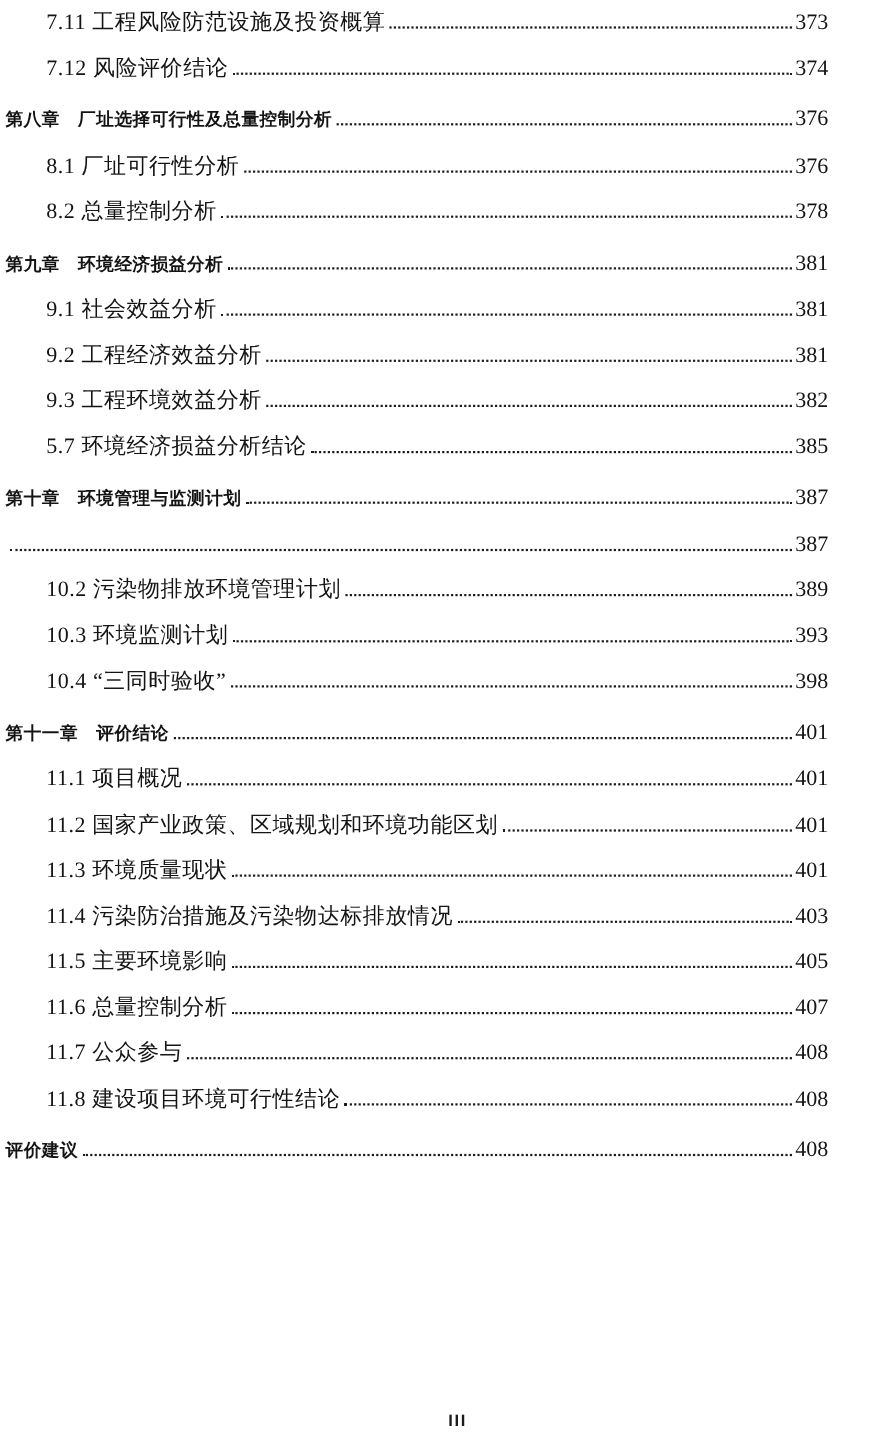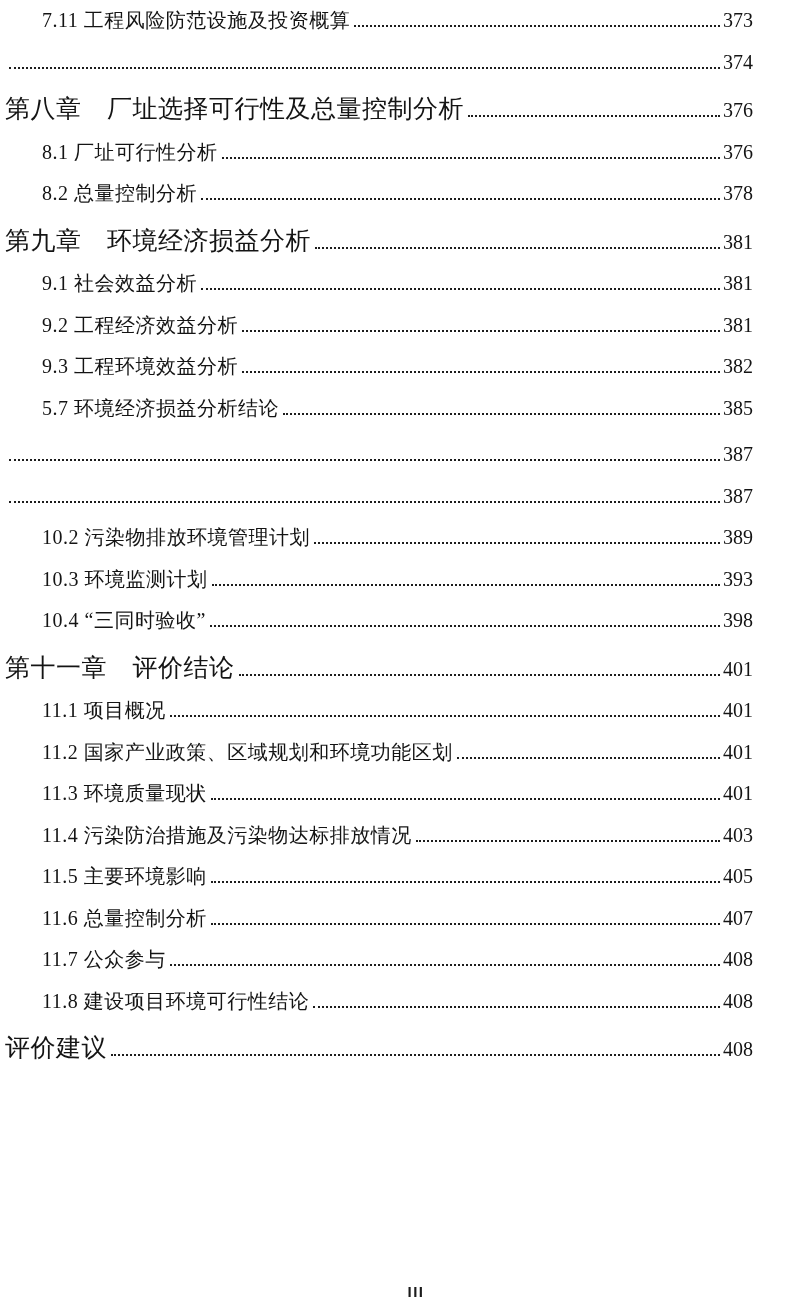--- a/index.html
+++ b/index.html
@@ -30,22 +30,22 @@
   }
   .toc-row.sub .label {
     padding-left: 37px;
     font-family: "Liberation Serif", serif;
     font-weight: normal;
   }
   .toc-row.chapter { margin-top: 5px; }
   .toc-row.chapter .label {
     padding-left: 0;
     font-family: "Liberation Sans", sans-serif;
-    font-weight: normal;
-    font-size: 25px;
+    font-weight: bold;
+    font-size: 16px;
   }
   .leader {
     flex: 1;
     border-bottom: 2.2px dotted #1c1c1c;
     margin: 0 3px 0 4px;
     min-width: 20px;
   }
   .pagenum {
     white-space: nowrap;
     line-height: 41.5px;
@@ -69,20 +69,21 @@
 </head>
 <body>
 
 <div class="toc">
     <div class="toc-row sub">
     <span class="label">7.11 工程风险防范设施及投资概算</span>
     <span class="leader"></span>
     <span class="pagenum">373</span>
   </div>
     <div class="toc-row sub">
+    <span class="label">7.12 风险评价结论</span>
     <span class="leader"></span>
     <span class="pagenum">374</span>
   </div>
     <div class="toc-row chapter">
     <span class="label">第八章　厂址选择可行性及总量控制分析</span>
     <span class="leader"></span>
     <span class="pagenum">376</span>
   </div>
     <div class="toc-row sub">
     <span class="label">8.1  厂址可行性分析</span>
@@ -113,20 +114,21 @@
     <span class="label">9.3 工程环境效益分析</span>
     <span class="leader"></span>
     <span class="pagenum">382</span>
   </div>
     <div class="toc-row sub">
     <span class="label">5.7 环境经济损益分析结论</span>
     <span class="leader"></span>
     <span class="pagenum">385</span>
   </div>
     <div class="toc-row chapter">
+    <span class="label">第十章　环境管理与监测计划</span>
     <span class="leader"></span>
     <span class="pagenum">387</span>
   </div>
     <div class="toc-row sub">
     <span class="leader"></span>
     <span class="pagenum">387</span>
   </div>
     <div class="toc-row sub">
     <span class="label">10.2 污染物排放环境管理计划</span>
     <span class="leader"></span>

